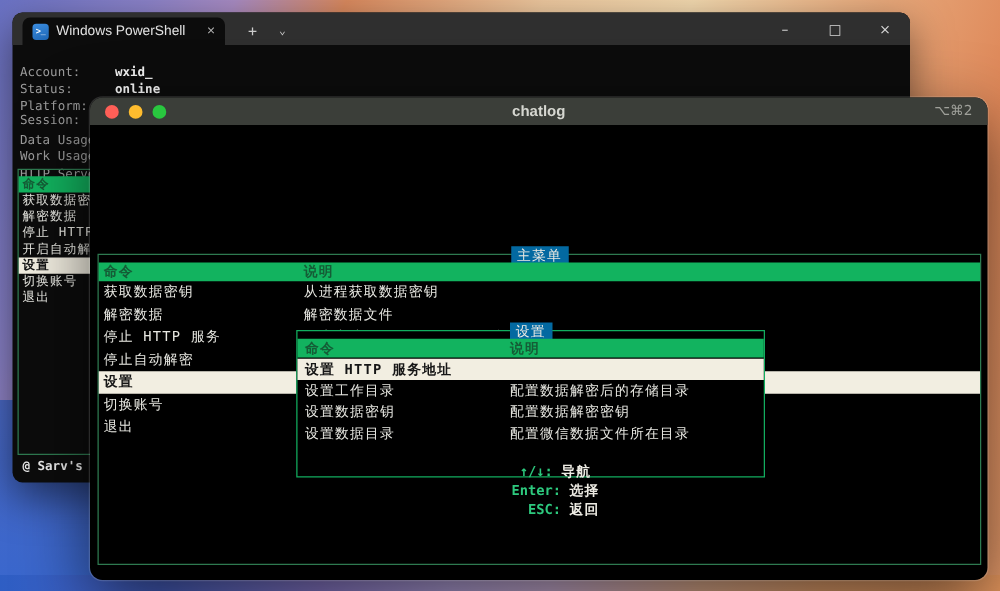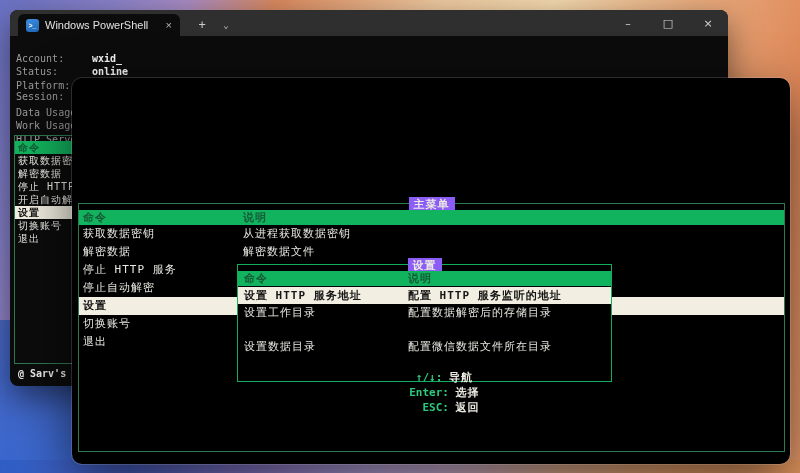--- a/index.html
+++ b/index.html
@@ -58,22 +58,22 @@
   .light.r { background:#ff5f57; } .light.y { background:#febc2e; } .light.g { background:#29c73f; }
   .cl-title { position:absolute; left:0; right:0; top:0; height:22px; line-height:22px; text-align:center;
     color:#d6d7d1; font-weight:bold; font-size:12px; font-family:"Liberation Sans", sans-serif; }
   .cl-shortcut { position:absolute; right:12px; top:0; height:22px; line-height:22px; color:#9fa09a;
     font-size:11px; font-family:"DejaVu Sans", sans-serif; }
   .cl-content { position:absolute; left:0; top:22px; right:0; bottom:0; overflow:hidden;
     border-radius:0 0 10px 10px; }
   .ci-row { position:absolute; left:0; right:0; height:13px; white-space:pre; overflow:hidden; }
 
   .menu-box { position:absolute; left:6px; top:103px; width:707px; height:249px; border:1px solid #2e7a50; }
-  .box-title { position:absolute; top:-7px; left:50%; transform:translateX(-50%); background:#8b5cf6;
-    padding:0 5px; color:#eceae2; font-weight:bold; letter-spacing:1px; white-space:pre; }
+  .box-title { position:absolute; top:-7px; left:50%; transform:translateX(-50%); background:#0369a1;
+    padding:0 5px; color:#eceae2; font-weight:normal; letter-spacing:1px; white-space:pre; }
   .tbl-header { position:absolute; left:0; right:0; top:6px; height:15px; background:#12b35f;
     color:#155c36; font-weight:bold; line-height:15px; letter-spacing:1px; }
   .tbl-header .c1 { position:absolute; left:4px; } .tbl-header .c2 { position:absolute; left:164px; }
   .m-item { position:absolute; left:0; right:0; height:18px; line-height:18px; letter-spacing:1px; }
   .m-item .c1 { position:absolute; left:4px; white-space:pre; }
   .m-item .c2 { position:absolute; left:164px; white-space:pre; }
   .m-item.sel { background:#f2eee1; color:#161616; font-weight:bold; }
 
   .dialog { position:absolute; left:165px; top:164px; width:375px; height:118px; background:#000;
     border:1px solid #12ad5f; }
@@ -143,20 +143,29 @@
       <div class="ps-menu-item" style="top:57px">开启自动解密</div>
       <div class="ps-menu-item sel" style="top:70px">设置</div>
       <div class="ps-menu-item" style="top:83px">切换账号</div>
       <div class="ps-menu-item" style="top:96px">退出</div>
     </div>
     <div class="ps-status">@ Sarv's</div>
   </div>
 </div>
 
 <div class="cl-window">
+  <div class="cl-titlebar">
+    <div class="cl-lights">
+      <span class="light r"></span>
+      <span class="light y"></span>
+      <span class="light g"></span>
+    </div>
+    <div class="cl-title">chatlog</div>
+    <div class="cl-shortcut">⌥⌘2</div>
+  </div>
   <div class="cl-content">
 
     <div class="ci-row" style="top:8px">
       
       
     </div>
     <div class="ci-row" style="top:22px">
       
       
     </div>
@@ -218,25 +227,28 @@
     </div>
 
     <div class="dialog">
       <div class="box-title">设置</div>
       <div class="tbl-header">
         <span class="c1" style="left:6px">命令</span>
         <span class="c2">说明</span>
       </div>
       <div class="d-item sel" style="top:22px">
         <span class="c1">设置 HTTP 服务地址</span>
-          <span class="c2">配置 HTTP 服务监听的地址</span>
       </div>
       <div class="d-item" style="top:39px">
         <span class="c1">设置工作目录</span>
           <span class="c2">配置数据解密后的存储目录</span>
+      </div>
+      <div class="d-item" style="top:56px">
+        <span class="c1">设置数据密钥</span>
+          <span class="c2">配置数据解密密钥</span>
       </div>
       <div class="d-item" style="top:73px">
         <span class="c1">设置数据目录</span>
           <span class="c2">配置微信数据文件所在目录</span>
       </div>
       <div class="d-footer">
         <span class="key">↑/↓:</span> <span class="hintlbl">导航</span>&nbsp;&nbsp;
         <span class="key">Enter:</span> <span class="hintlbl">选择</span>&nbsp;&nbsp;
         <span class="key">ESC:</span> <span class="hintlbl">返回</span>
       </div>

